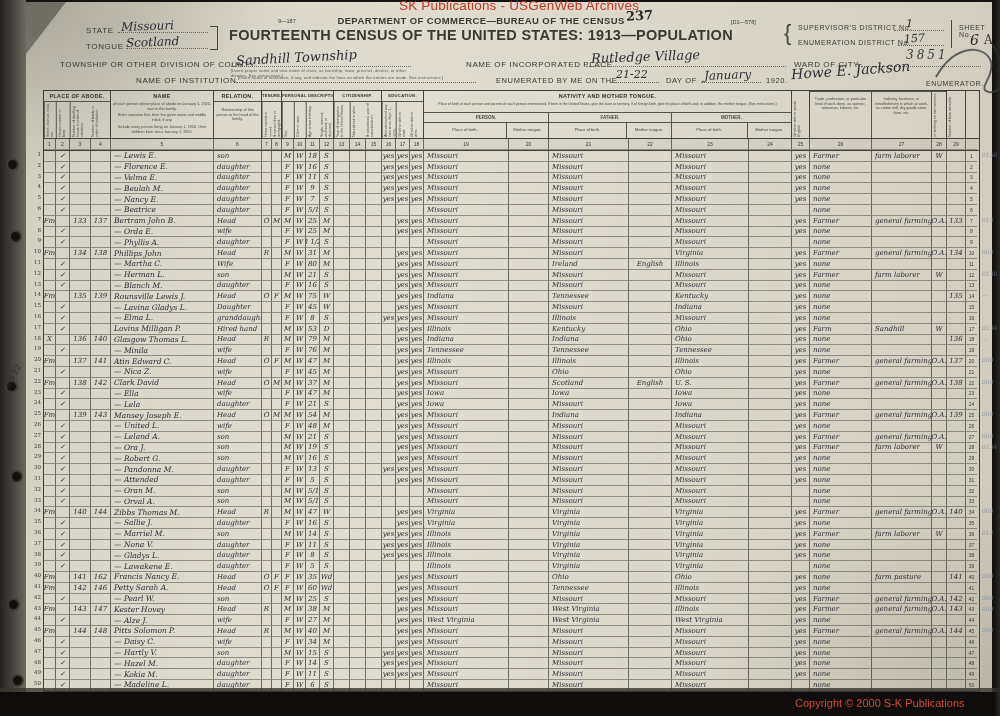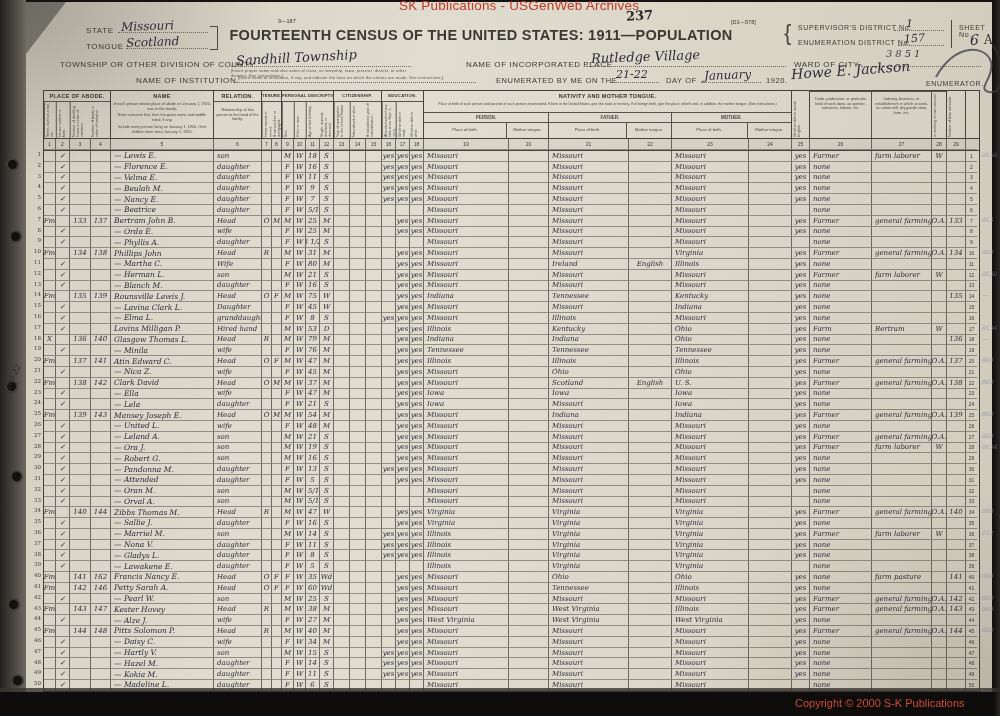--- a/index.html
+++ b/index.html
@@ -69,21 +69,22 @@
 <div class="hole" style="left:7px;top:382px"></div>
 <div class="hole" style="left:12px;top:472px"></div>
 <div class="hole" style="left:9px;top:600px"></div>
 <div class="hole" style="left:13px;top:676px"></div>
 <div class="p hw" style="left:0px;top:372px;font-size:8px;transform:rotate(-62deg);color:#2b2a33">Jan 22</div>
 
 <div class="paper">
   <div class="corner-shade"></div>
 
   <div class="p" style="left:252px;top:16px;font-size:5.5px">9—187</div>
-  <div class="p" style="left:150px;top:25px;width:610px;text-align:center;font-size:14.5px;font-weight:bold;letter-spacing:.3px">FOURTEENTH CENSUS OF THE UNITED STATES: 1911—POPULATION</div>
+  <div class="p" style="left:170px;top:13px;width:570px;text-align:center;font-size:9.5px;font-weight:bold;letter-spacing:.4px">DEPARTMENT OF COMMERCE—BUREAU OF THE CENSUS</div>
+  <div class="p" style="left:150px;top:25px;width:610px;text-align:center;font-size:14.5px;font-weight:bold;letter-spacing:.3px">FOURTEENTH CENSUS OF THE UNITED STATES: 1913—POPULATION</div>
   <div class="p" style="left:600px;top:6px;font-family:'DejaVu Serif',serif;font-weight:bold;font-size:13px;transform:rotate(-3deg);color:#2a2925">237</div>
   <div class="p" style="left:705px;top:17px;font-size:5.5px">[D1—578]</div>
 
   <div class="p lbl" style="left:60px;top:24px">STATE</div>
   <span class="p hw" style="left:95px;top:17px;font-size:12px;transform:rotate(-2deg)">Missouri</span>
   <div class="p dot" style="left:92px;top:30px;width:90px"></div>
   <div class="p lbl" style="left:60px;top:40px">TONGUE</div>
   <span class="p hw" style="left:100px;top:33px;font-size:12px;transform:rotate(-2deg)">Scotland</span>
   <div class="p dot" style="left:100px;top:46px;width:82px"></div>
   <div class="bracket" style="left:184px;top:24px;height:22px"></div>
@@ -91,21 +92,21 @@
   <div class="p lbl" style="left:34px;top:58px">TOWNSHIP OR OTHER DIVISION OF COUNTY</div>
   <span class="p hw" style="left:210px;top:48px;font-size:13px;transform:rotate(-3deg)">Sandhill Township</span>
   <div class="p dot" style="left:205px;top:64px;width:180px"></div>
   <div class="p tiny" style="left:205px;top:66px;width:190px">[Insert proper name and also name of class, as township, town, precinct, district, or other division. See instructions.]</div>
 
   <div class="p lbl" style="left:440px;top:58px">NAME OF INCORPORATED PLACE</div>
   <span class="p hw" style="left:565px;top:47px;font-size:13px;transform:rotate(-2deg)">Rutledge Village</span>
   <div class="p dot" style="left:560px;top:64px;width:200px"></div>
   <div class="p lbl" style="left:768px;top:58px">WARD OF CITY</div>
   <div class="p dot" style="left:835px;top:64px;width:120px"></div>
-  <span class="p hw" style="left:860px;top:46px;font-size:10px;letter-spacing:3px;color:#3c3b45">3851</span>
+  <span class="p hw" style="left:880px;top:46px;font-size:12px;letter-spacing:3px;color:#3c3b45">3851</span>
 
   <div class="p lbl" style="left:110px;top:74px">NAME OF INSTITUTION</div>
   <div class="p dot" style="left:210px;top:80px;width:240px"></div>
   <div class="p tiny" style="left:212px;top:73px;width:240px">[Insert name of institution, if any, and indicate the lines on which the entries are made. See instructions.]</div>
   <div class="p lbl" style="left:470px;top:74px;font-size:7.5px">ENUMERATED BY ME ON THE</div>
   <span class="p hw" style="left:590px;top:66px;font-size:11px">21-22</span>
   <div class="p dot" style="left:585px;top:80px;width:48px"></div>
   <div class="p lbl" style="left:640px;top:74px;font-size:7.5px">DAY OF</div>
   <span class="p hw" style="left:678px;top:66px;font-size:12px;transform:rotate(-2deg)">January</span>
   <div class="p dot" style="left:675px;top:80px;width:60px"></div>
@@ -696,21 +697,21 @@
     <div class="cell w26 lft"></div>
     <div class="cell w27"></div>
     <div class="cell w28">135</div>
     <div class="cell wr" style="font:5px 'Liberation Sans',sans-serif;font-style:normal;color:#3c3a33">14</div>
   </div>
         <div class="trow">
     <div class="cell w0"></div>
     <div class="cell w1">✓</div>
     <div class="cell w2"></div>
     <div class="cell w3"></div>
-    <div class="cell w4 name lft">— Lavina Clark L.</div>
+    <div class="cell w4 name lft">— Lavina Gladys L.</div>
     <div class="cell w5 lft">Daughter</div>
     <div class="cell w6"></div>
     <div class="cell w7"></div>
     <div class="cell w8">F</div>
     <div class="cell w9">W</div>
     <div class="cell w10">45</div>
     <div class="cell w11">W</div>
     <div class="cell w12"></div>
     <div class="cell w13"></div>
     <div class="cell w14"></div>
@@ -782,21 +783,21 @@
     <div class="cell w16">yes</div>
     <div class="cell w17">yes</div>
     <div class="cell w18 lft">Illinois</div>
     <div class="cell w19"></div>
     <div class="cell w20 lft">Kentucky</div>
     <div class="cell w21"></div>
     <div class="cell w22 lft">Ohio</div>
     <div class="cell w23"></div>
     <div class="cell w24">yes</div>
     <div class="cell w25 lft">Farm</div>
-    <div class="cell w26 lft">Bertram</div>
+    <div class="cell w26 lft">Sandhill</div>
     <div class="cell w27">W</div>
     <div class="cell w28"></div>
     <div class="cell wr" style="font:5px 'Liberation Sans',sans-serif;font-style:normal;color:#3c3a33">17</div>
   </div>
         <div class="trow">
     <div class="cell w0">X</div>
     <div class="cell w1"></div>
     <div class="cell w2">136</div>
     <div class="cell w3">140</div>
     <div class="cell w4 name lft">Glasgow Thomas L.</div>

